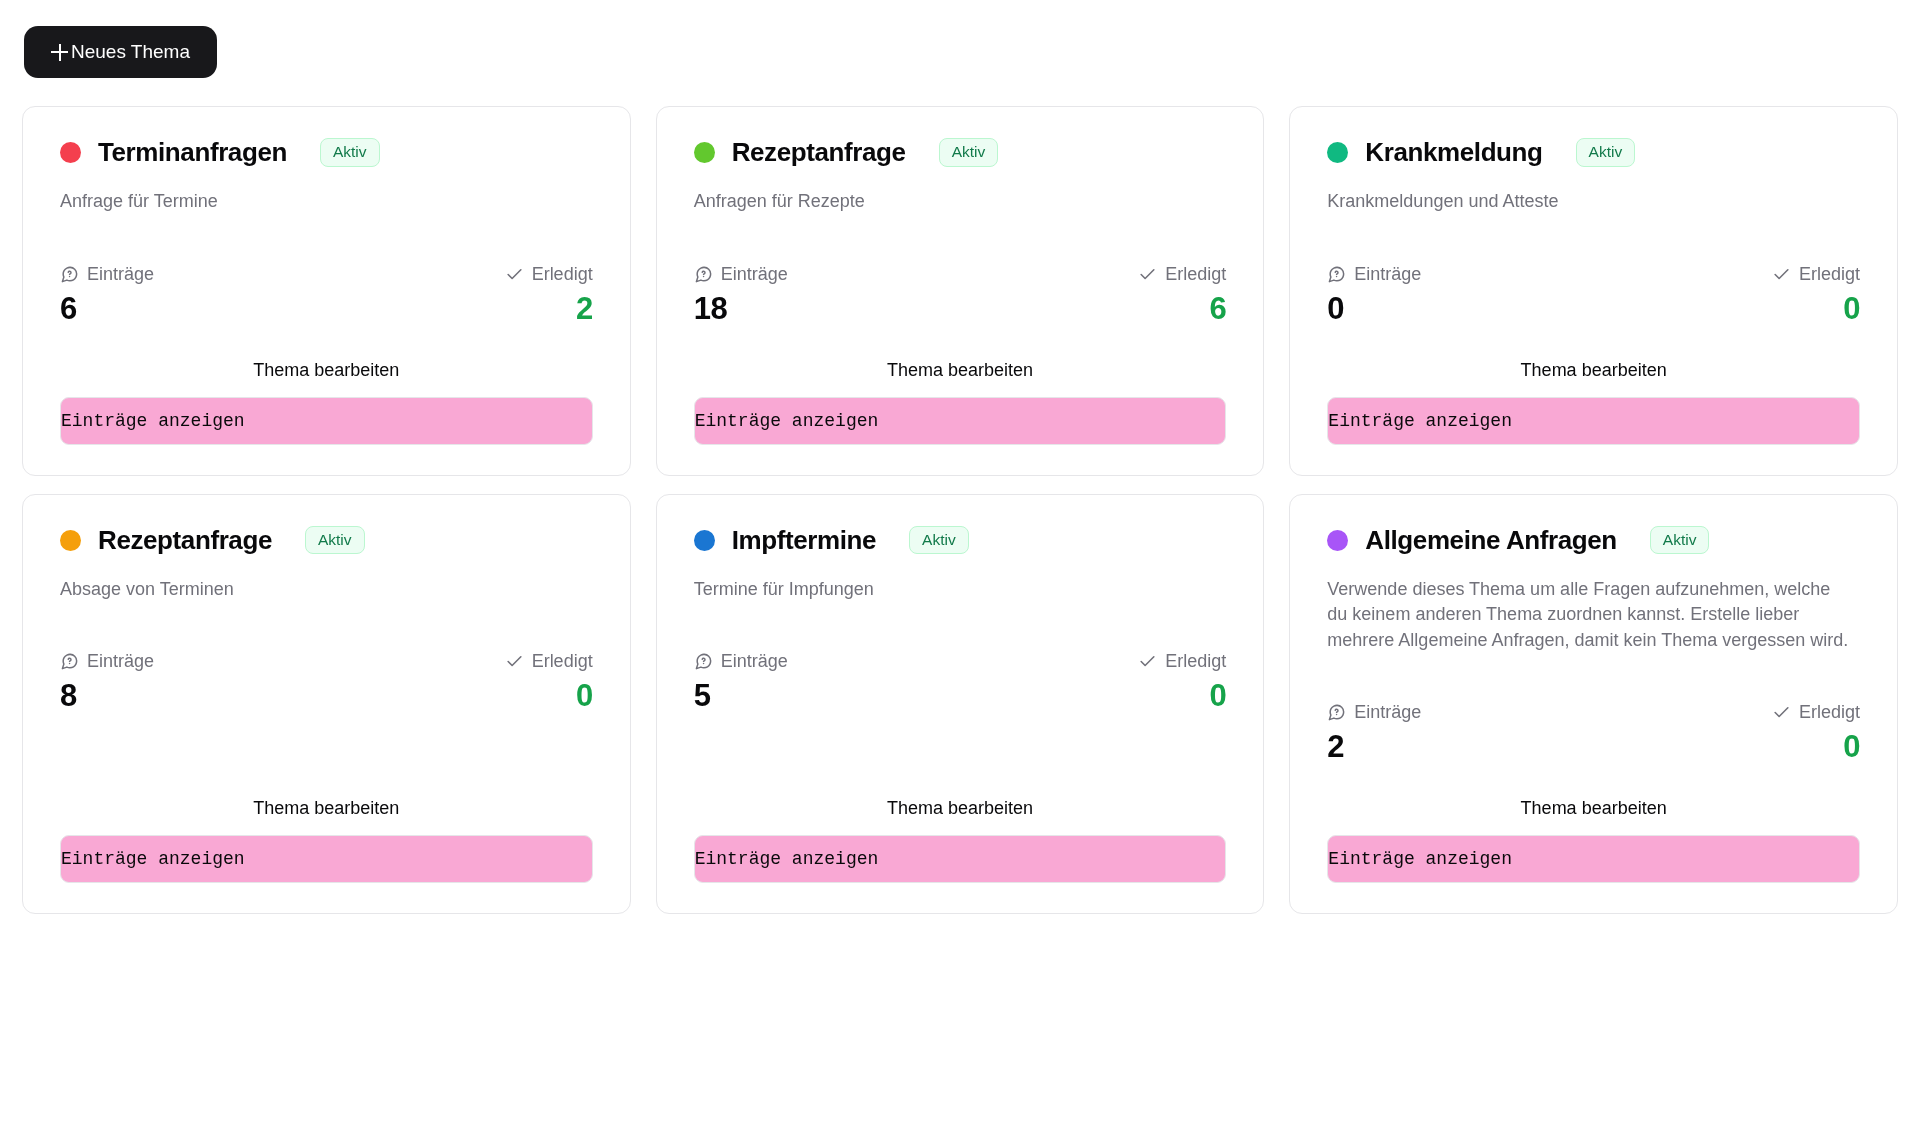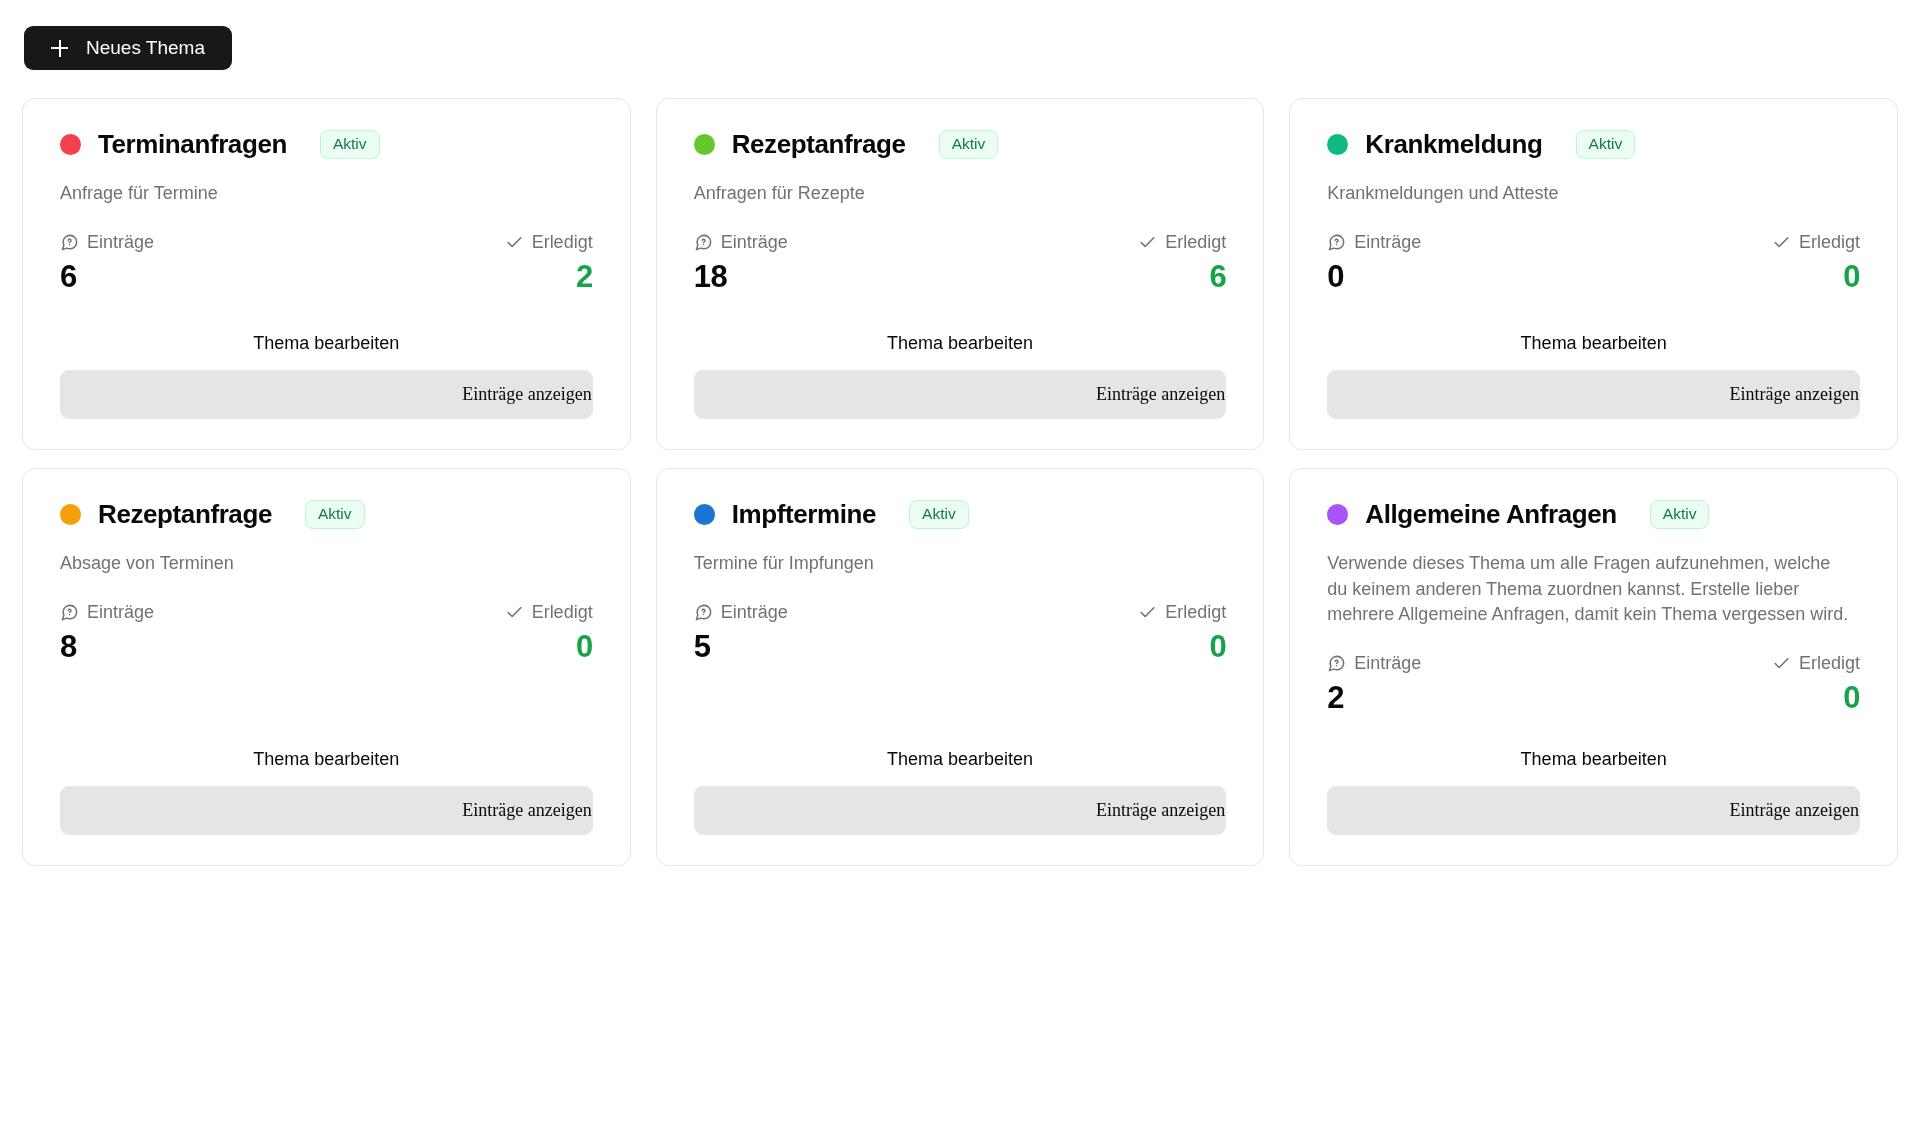--- a/index.html
+++ b/index.html
@@ -43,26 +43,26 @@
   .page-subtitle {
     font-size: 19.5px;
     color: #71717a;
     margin-top: 9px;
     line-height: 1.2;
   }
 
   .new-topic-btn {
     display: inline-flex;
     align-items: center;
-    gap: 18px;
+    gap: 3px;
     background: #18181b;
     color: #ffffff;
     border: none;
-    border-radius: 9px;
-    height: 44px;
+    border-radius: 14px;
+    height: 52px;
     padding: 0 27px;
     font-size: 19px;
     font-family: "Liberation Sans", sans-serif;
     cursor: pointer;
     margin-top: 8px;
     margin-right: 2px;
   }
 
   .plus-icon {
     display: inline-block;
@@ -147,20 +147,21 @@
     justify-content: space-between;
     align-items: center;
     font-size: 18px;
     color: #71717a;
   }
 
   .stat-label {
     display: inline-flex;
     align-items: center;
     gap: 8px;
+    margin-top: 24px;
   }
 
   .stats-values {
     display: flex;
     justify-content: space-between;
     align-items: baseline;
     margin-top: 6px;
   }
 
   .value-total {
@@ -191,25 +192,25 @@
     font-family: "Liberation Sans", sans-serif;
     font-size: 18px;
     color: #09090b;
     padding: 9px 0;
     cursor: pointer;
   }
 
   .view-entries-btn {
     display: block;
     width: 100%;
-    text-align: right;
-    background: #e5e5e5;
+    text-align: left;
+    background: #f9a8d4;
     border: 1px solid #e6e6e9;
     border-radius: 9px;
-    font-family: Liberation Serif, serif;
+    font-family: Liberation Mono, monospace;
     font-size: 18px;
     color: #09090b;
     padding: 13px 0;
     margin-top: 7px;
     cursor: pointer;
   }
 
   .icon-svg { display: block; }
 </style>
 </head>

